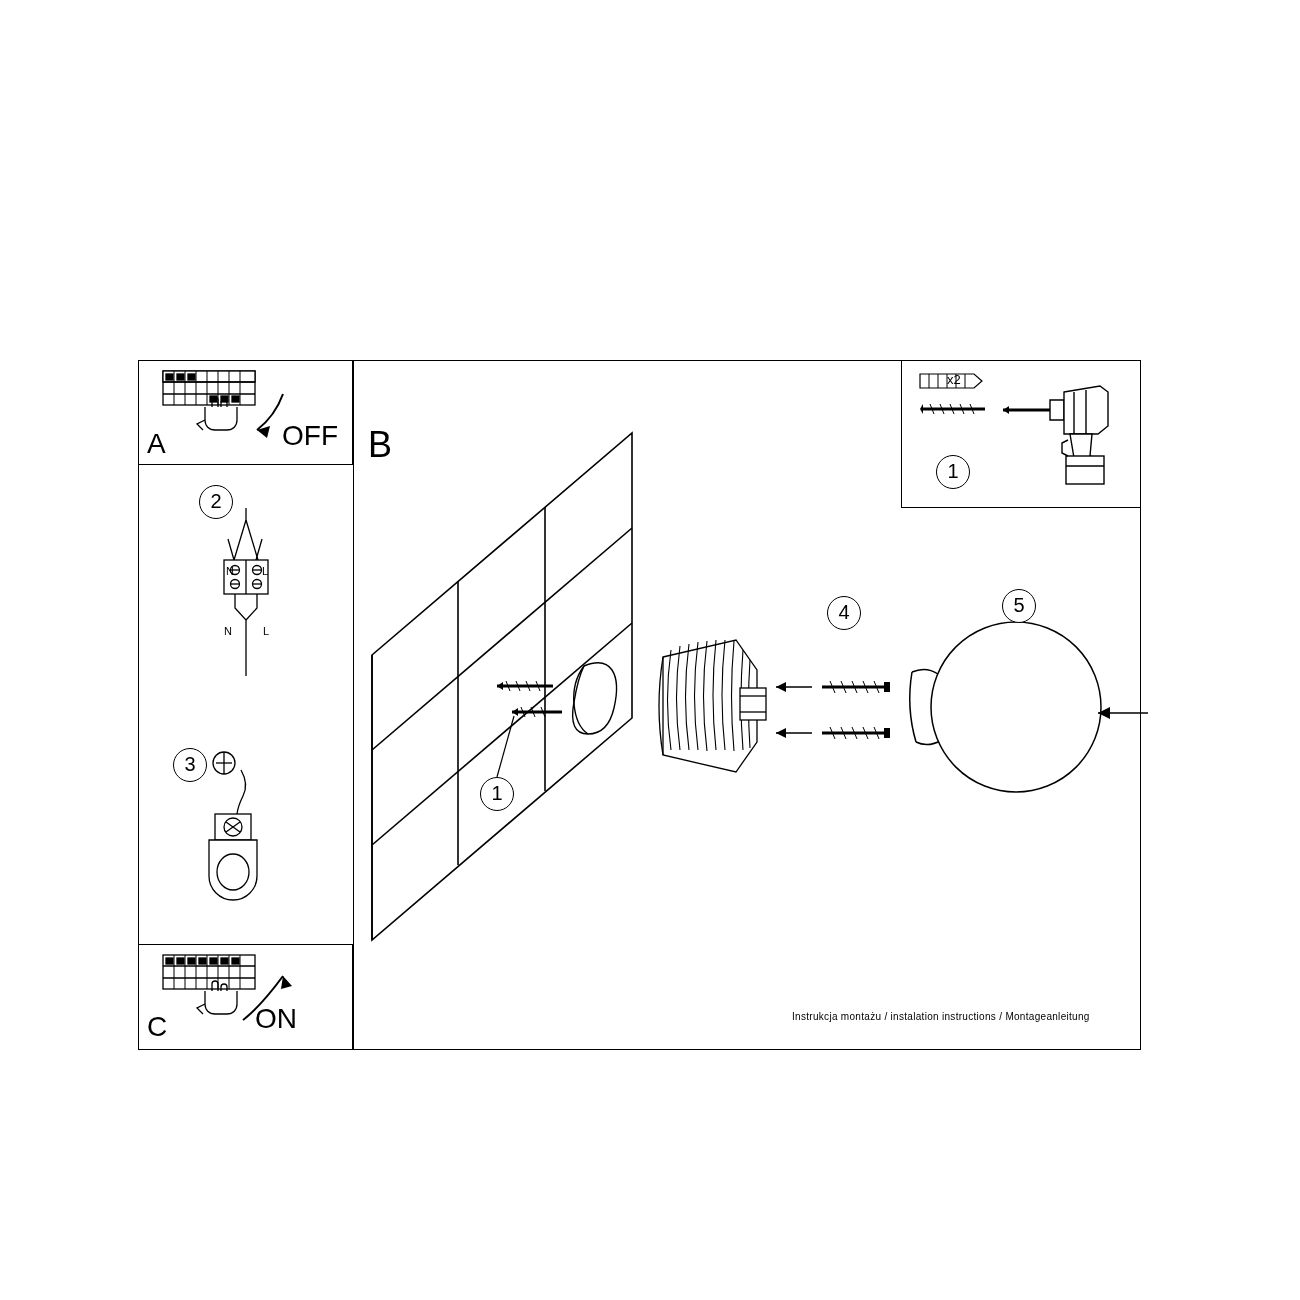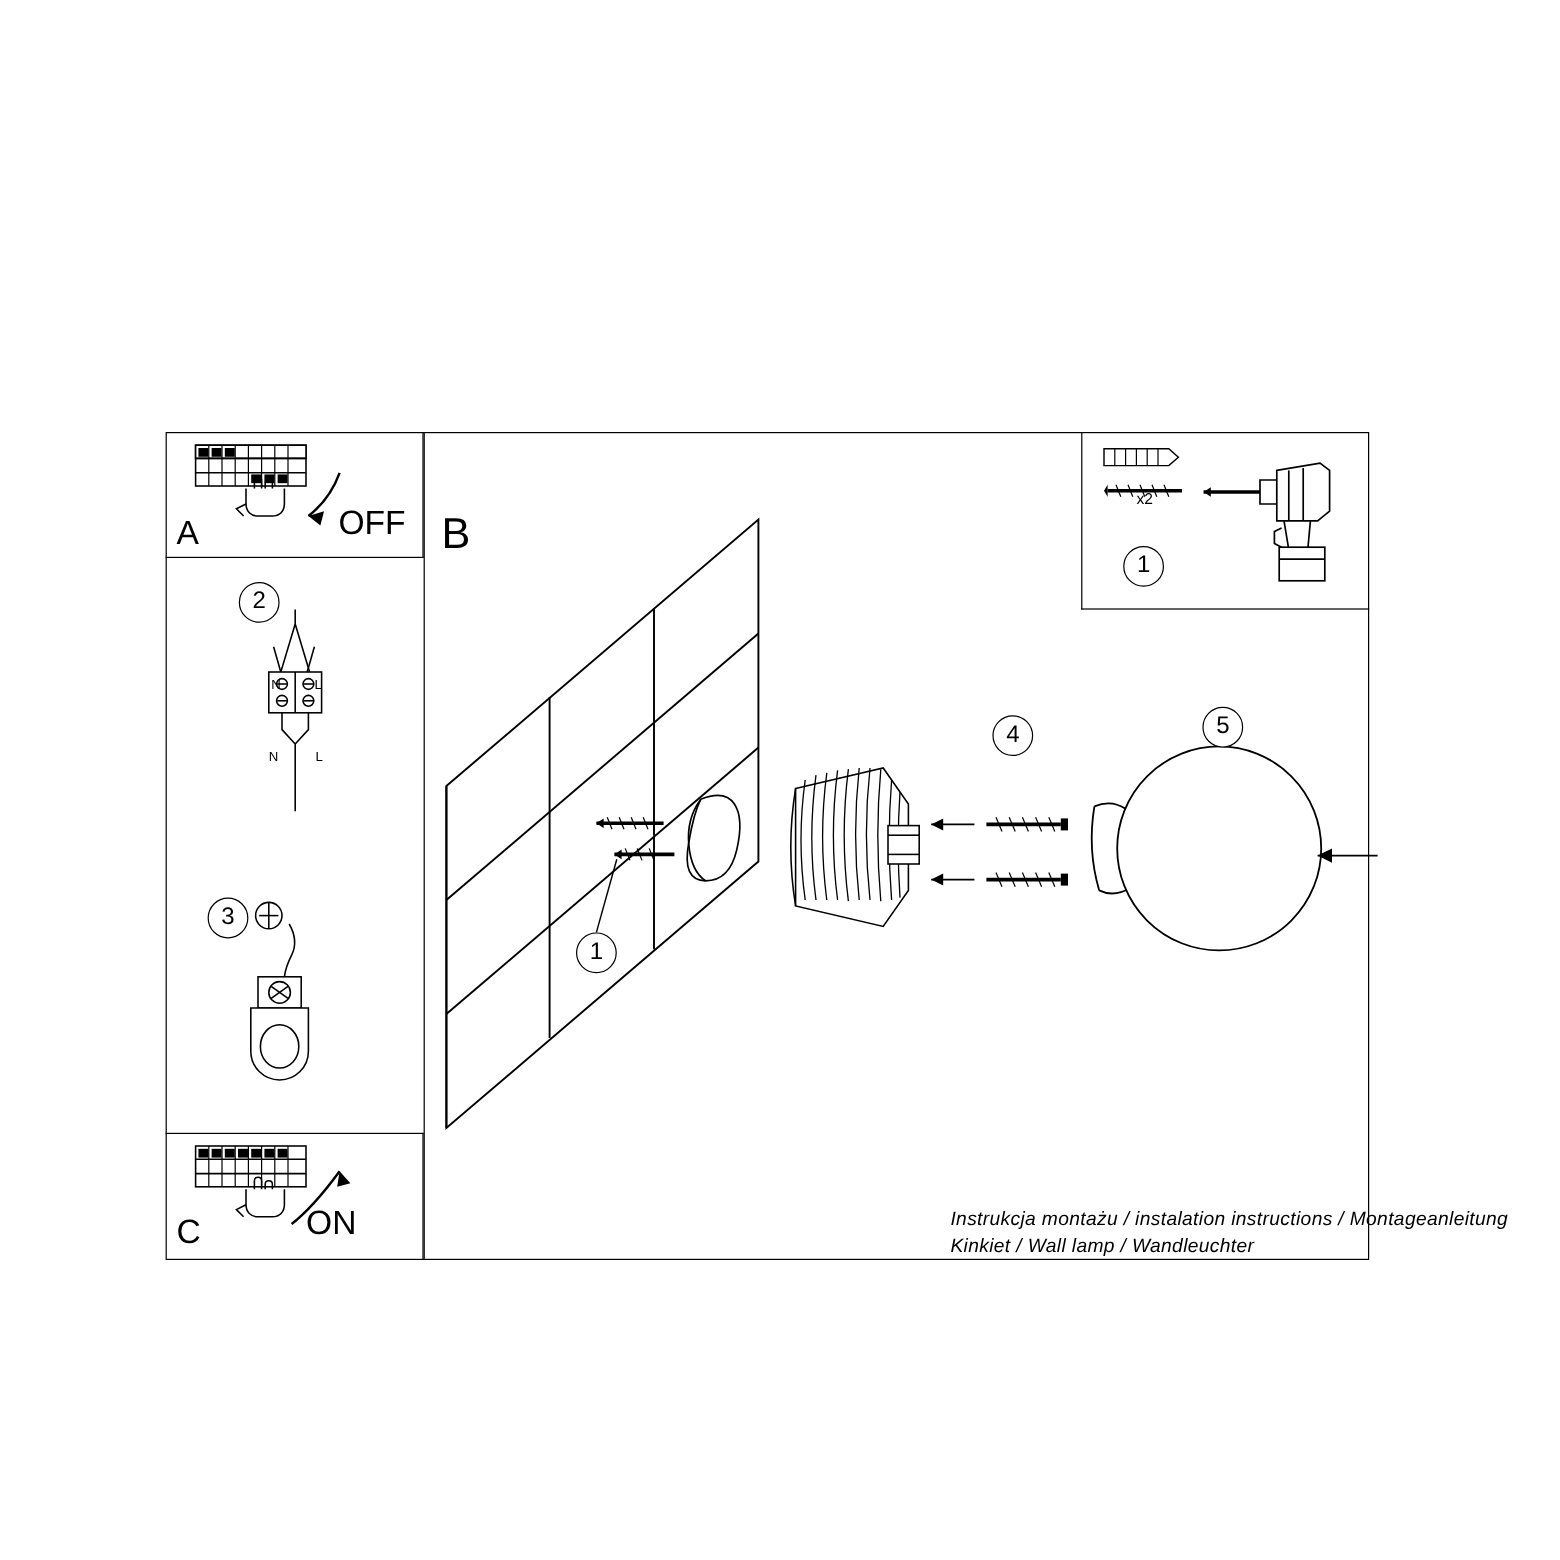--- a/index.html
+++ b/index.html
@@ -68,21 +68,21 @@
   .lbl {
     position: absolute;
     font-family: "Liberation Sans", sans-serif;
     white-space: nowrap;
   }
   .lbl-A { left: 147px; top: 428px; font-size: 28px; }
   .lbl-C { left: 147px; top: 1011px; font-size: 28px; }
   .lbl-B { left: 368px; top: 424px; font-size: 36px; }
   .lbl-OFF { left: 255px; top: 420px; font-size: 28px; margin-left: 27px; }
   .lbl-ON  { left: 255px; top: 1003px; font-size: 28px; text-align: center; }
-  .lbl-x2  { left: 947px; top: 408px; font-size: 13px; }
+  .lbl-x2  { left: 947px; top: 372px; font-size: 13px; }
 
   .callout {
     position: absolute;
     width: 34px; height: 34px;
     border: 1.6px solid #000;
     border-radius: 50%;
     box-sizing: border-box;
     font-size: 20px;
     line-height: 31px;
     text-align: center;
@@ -91,24 +91,23 @@
   .c2 { left: 199px; top: 485px; }
   .c3 { left: 173px; top: 748px; }
   .c1-wall { left: 480px; top: 777px; }
   .c1-drill { left: 936px; top: 455px; }
   .c4 { left: 827px; top: 596px; }
   .c5 { left: 1002px; top: 589px; }
 
   .footer {
     position: absolute;
     left: 792px; top: 1006px;
-    font-size: 16px;
+    font-size: 10px;
     line-height: 22px;
     letter-spacing: 0.3px;
-    font-style: italic;
   }
   .footer div { white-space: nowrap; }
 
   .nl {
     position: absolute;
     font-size: 11px;
     font-family: "Liberation Sans", sans-serif;
   }
   .nl-n-top { left: 226px; top: 565px; }
   .nl-l-top { left: 262px; top: 565px; }
@@ -385,14 +384,13 @@
 
 <div class="callout c2">2</div>
 <div class="callout c3">3</div>
 <div class="callout c1-wall">1</div>
 <div class="callout c1-drill">1</div>
 <div class="callout c4">4</div>
 <div class="callout c5">5</div>
 
 <div class="footer">
   <div>Instrukcja montażu / instalation instructions / Montageanleitung</div>
-  <div>Kinkiet / Wall lamp / Wandleuchter</div>
 </div>
 
 </body></html>

